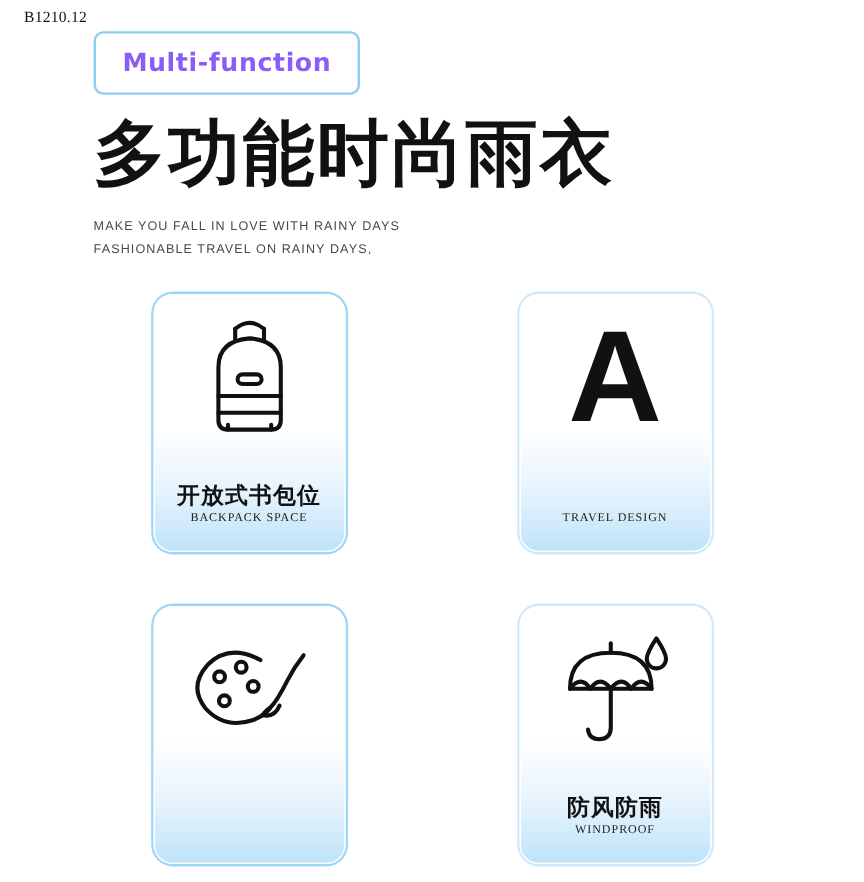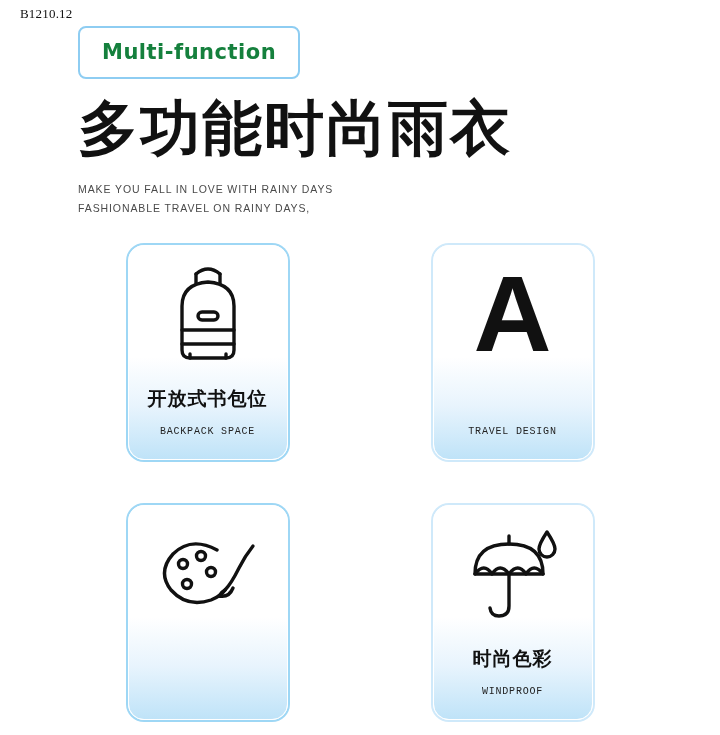--- a/index.html
+++ b/index.html
@@ -30,21 +30,21 @@
     left: 78px;
     width: 560px;
   }
   .badge {
     display: inline-block;
     border: 2px solid #8ecdf2;
     border-radius: 8px;
     padding: 12px 22px 13px 22px;
     font-size: 21px;
     font-weight: bold;
-    color: #15803d;
+    color: #8b5cf6;
     letter-spacing: 0.5px;
     font-family: "DejaVu Sans", sans-serif;
   }
   .title-cn {
     margin-top: 14px;
     font-size: 60px;
     font-weight: bold;
     color: #111;
     letter-spacing: 2px;
     line-height: 1.18;
@@ -97,25 +97,25 @@
     text-align: center;
   }
   .label-cn {
     font-size: 19px;
     font-weight: bold;
     color: #111;
     letter-spacing: 1px;
     font-family: "DejaVu Sans", sans-serif;
   }
   .label-en {
-    margin-top: 14px;
+    margin-top: 0;
     font-size: 10px;
     color: #222;
     letter-spacing: 0.8px;
-    font-family: Liberation Mono, monospace;
+    font-family: Liberation Serif, serif;
   }
   .letter-a {
     font-size: 108px;
     font-weight: bold;
     line-height: 1;
     color: #111;
     font-family: "Liberation Sans", sans-serif;
   }
   svg { display: block; }
 </style>
@@ -183,18 +183,18 @@
     <div class="card-icon">
       <svg width="104" height="104" viewBox="0 0 104 104" fill="none" stroke="#111" stroke-width="3.4" stroke-linejoin="round" stroke-linecap="round">
         <path d="M14 52 q0 -30 34 -30 q34 0 34 30 z"></path>
         <path d="M14 52 q9 -12 17 0 q8 -12 17 0 q9 -12 17 0 q8 -12 17 0"></path>
         <path d="M48 52 v32 q0 10 -10 10 q-8 0 -9 -8"></path>
         <path d="M48 22 v-8"></path>
         <path d="M86 10 q8 12 8 17 a8 8 0 0 1 -16 0 q0 -5 8 -17 z"></path>
       </svg>
     </div>
     <div class="card-text">
-      <div class="label-cn">时尚色彩</div>
+      <div class="label-cn">防风防雨</div>
       <div class="label-en">WINDPROOF</div>
     </div>
   </div>
 
 </div>
 
 </body></html>

